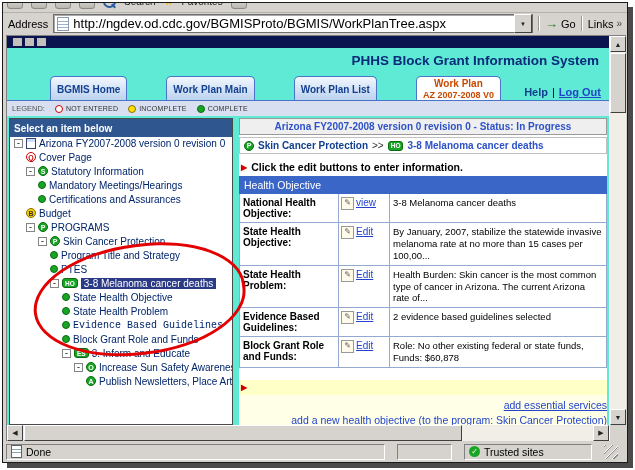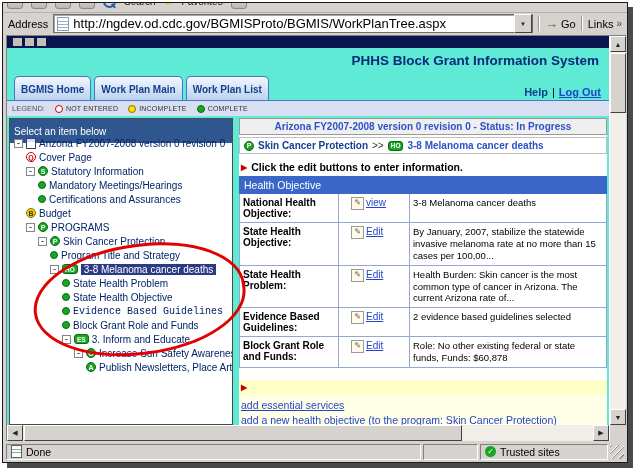--- a/index.html
+++ b/index.html
@@ -43,39 +43,39 @@
           border-color:#fff #404040 #404040 #fff;box-sizing:border-box;}
   .hthumb{position:absolute;top:0;left:17px;width:438px;height:16px;background:#d6d3ce;border:1px solid;
           border-color:#fff #404040 #404040 #fff;box-sizing:border-box;}
   
   .navy{position:absolute;left:0;top:0;right:0;height:12px;background:#0a1550;}
   .navy .sq{position:absolute;top:2px;width:9px;height:8px;background:#c3c0ba;}
   .ptitle{position:absolute;top:17px;right:10px;font-size:13.5px;font-weight:bold;color:#0a2a7a;}
   .tabs{position:absolute;left:7px;top:40px;height:25px;display:flex;gap:3px;align-items:stretch;}
   .tab{min-width:74px;padding:0 6px;border:1px solid #4a74c8;border-bottom:none;border-radius:5px 5px 0 0;
        background:linear-gradient(#f2f7fd,#b9d0ee);color:#123f8f;font-weight:bold;font-size:10px;
-       display:flex;align-items:center;justify-content:center;box-sizing:border-box;}
+       display:flex;align-items:center;justify-content:center;box-sizing:border-box;margin-left:36px;}
   .tab.active{background:#fff;color:#c84a00;flex-direction:column;line-height:1.15;}
   .tab.active .t2{font-size:9px;}
   .tabline{position:absolute;left:0;top:64px;right:0;height:1px;background:#4a74c8;}
   .session{position:absolute;right:8px;top:50px;font-size:11px;display:flex;gap:4px;align-items:center;}
   .help{color:#123f8f;font-weight:bold;}
   .logout{color:#2244cc;text-decoration:underline;font-weight:bold;}
   .legend{position:absolute;left:0;top:65px;right:0;height:15px;background:#d7dff0;display:flex;align-items:center;
           gap:10px;padding-left:5px;font-size:7px;color:#333;}
   .lg-label{font-size:7.5px;color:#555;}
   .lg-item{display:flex;align-items:center;gap:3px;letter-spacing:.2px;}
   .lic{width:8px;height:8px;border-radius:50%;border:1px solid #555;box-sizing:border-box;}
   .lic.not-entered{background:#fff;border-color:#cc0000;}
   .lic.incomplete{background:#ffe000;border-color:#8a7000;}
   .lic.complete{background:#18a524;border-color:#0b6b12;}
   .main{position:absolute;left:0;top:82px;right:0;bottom:0;}
   
   .tree-panel{position:absolute;left:2px;top:0;width:222px;height:305px;border:1px solid #4a4a4a;background:#fff;}
-  .tree-head{height:24px;background:#2f568f;color:#fff;font-weight:normal;font-size:10px;display:flex;
+  .tree-head{height:18px;background:#2f568f;color:#fff;font-weight:bold;font-size:10px;display:flex;
              align-items:center;padding-left:4px;}
   .tree-body{position:absolute;left:0;top:15px;right:0;bottom:0;overflow:hidden;padding-top:2px;}
   .trow{display:flex;align-items:center;gap:3px;height:14px;white-space:nowrap;overflow:hidden;
         font-size:10px;color:#00246b;cursor:default;}
   .exp{width:9px;height:9px;border:1px solid #848484;background:#fff;color:#000;font-size:9px;line-height:7px;
        text-align:center;flex:0 0 auto;box-sizing:border-box;font-family:"DejaVu Sans Mono",monospace;}
   .ticon{flex:0 0 auto;display:inline-flex;align-items:center;justify-content:center;font-weight:bold;box-sizing:border-box;}
   .ticon.bullet{width:8px;height:8px;border-radius:50%;background:#18a524;border:1px solid #0b6b12;}
   .ticon.q{width:10px;height:10px;border-radius:50%;background:#fff;border:1px solid #cc0000;color:#cc0000;font-size:7px;}
   .ticon.s,.ticon.p,.ticon.o,.ticon.a{width:10px;height:10px;border-radius:50%;background:#18a524;
@@ -95,32 +95,32 @@
   .crumb-sep{color:#333;}
   .crumb-cur{font-weight:bold;color:#2d52c8;}
   .dprompt{margin-top:7px;display:flex;align-items:center;gap:4px;font-size:10.5px;font-weight:bold;
            color:#000;padding-left:2px;}
   .arrow-red{color:#cc0000;font-size:8px;}
   .dtable{margin-top:3px;border-collapse:collapse;width:100%;}
   .dtable th{background:#3a66c8;color:#fff;font-size:10.5px;text-align:left;padding:2px 4px;font-weight:normal;
              border:1px solid #3a66c8;}
   .dtable td{border:1px solid #93a9d0;vertical-align:top;}
   td.lbl{width:92px;font-size:10px;font-weight:bold;padding:3px;color:#000;}
-  td.act{width:46px;padding:3px 12px;font-size:10px;white-space:nowrap;}
+  td.act{width:46px;padding:3px 2px;font-size:10px;white-space:nowrap;}
   td.val{font-size:9.5px;padding:3px;line-height:1.25;color:#000;}
   .edit-icon{display:inline-block;width:11px;height:11px;background:#fffbe8;border:1px solid #999;
              font-size:8px;line-height:10px;text-align:center;color:#666;margin-right:2px;vertical-align:middle;}
   .alink{color:#2244cc;text-decoration:underline;}
   .dtasks{margin-top:12px;height:15px;background:#ffffc8;display:flex;align-items:center;gap:4px;
           font-size:10.5px;font-weight:bold;padding-left:2px;}
-  .dlinks{background:#ffffe8;padding:3px 0 4px 2px;}
+  .dlinks{background:#ffffe8;padding:3px 0 4px 2px;text-align:right;}
   .dlinks a{display:block;font-size:10.5px;color:#2244cc;text-decoration:underline;line-height:15px;}
   
-  .statusbar{position:absolute;left:1px;right:1px;top:439px;height:19px;display:flex;align-items:center;
-             gap:2px;padding:1px 2px;box-sizing:border-box;}
+  .statusbar{position:absolute;left:1px;right:7px;top:439px;height:19px;display:flex;align-items:center;
+             gap:12px;padding:1px 2px;box-sizing:border-box;}
   .sb-panel{border:1px solid;border-color:#808080 #fff #fff #808080;height:16px;display:flex;align-items:center;
             padding:0 4px;gap:4px;font-size:10.5px;color:#000;box-sizing:border-box;}
   .sb-left{flex:1;}
   .sb-mid{width:55px;}
   .sb-right{width:128px;}
   .done-icon{width:9px;height:11px;background:linear-gradient(#fff 0 3px,#8aa 3px 4px,#fff 4px 6px,#8aa 6px 7px,#fff 7px);
              border:1px solid #566;}
   .ts-icon{width:11px;height:11px;border-radius:50%;background:#18a524;color:#fff;font-size:8px;
            display:flex;align-items:center;justify-content:center;flex:0 0 auto;}
   .grip{width:14px;height:14px;background:repeating-linear-gradient(135deg,#ffffff 0 1px,#8a8a8a 1px 2px,transparent 2px 5px);}
@@ -174,20 +174,24 @@
         <span class="sq" style="left:18px"></span>
         <span class="sq" style="left:30px"></span>
       </div>
 
       <div class="ptitle">PHHS Block Grant Information System</div>
 
       <div class="tabs" id="tabs">
           <div class="tab">BGMIS Home</div>
           <div class="tab">Work Plan Main</div>
           <div class="tab">Work Plan List</div>
+          <div class="tab active">
+            <div class="t1">Work Plan</div>
+            <div class="t2">AZ 2007-2008 V0</div>
+          </div>
         </div>
       <div class="tabline"></div>
 
       <div class="session">
         <span class="help">Help</span>
         <span>|</span>
         <span class="logout">Log Out</span>
       </div>
 
       <div class="legend">
@@ -246,32 +250,36 @@
               </div>
               <div class="trow" style="padding-left: 28px;">
                 <span class="exp">-</span>
                 <span class="ticon p">P</span>
                 <span class="tlabel">Skin Cancer Protection</span>
               </div>
               <div class="trow" style="padding-left: 40px;">
                 <span class="ticon bullet"></span>
                 <span class="tlabel">Program Title and Strategy</span>
               </div>
+              <div class="trow" style="padding-left: 40px;">
+                <span class="ticon bullet"></span>
+                <span class="tlabel">PTES</span>
+              </div>
               <div class="trow sel" style="padding-left: 40px;">
                 <span class="exp">-</span>
                 <span class="ticon ho">HO</span>
                 <span class="tlabel">3-8 Melanoma cancer deaths</span>
               </div>
               <div class="trow" style="padding-left: 52px;">
                 <span class="ticon bullet"></span>
+                <span class="tlabel">State Health Objective</span>
+              </div>
+              <div class="trow" style="padding-left: 52px;">
+                <span class="ticon bullet"></span>
                 <span class="tlabel">State Health Problem</span>
-              </div>
-              <div class="trow" style="padding-left: 52px;">
-                <span class="ticon bullet"></span>
-                <span class="tlabel">State Health Objective</span>
               </div>
               <div class="trow" style="padding-left: 52px; font-family: Liberation Mono, monospace;">
                 <span class="ticon bullet"></span>
                 <span class="tlabel">Evidence Based Guidelines</span>
               </div>
               <div class="trow" style="padding-left: 52px;">
                 <span class="ticon bullet"></span>
                 <span class="tlabel">Block Grant Role and Funds</span>
               </div>
               <div class="trow" style="padding-left: 52px;">

